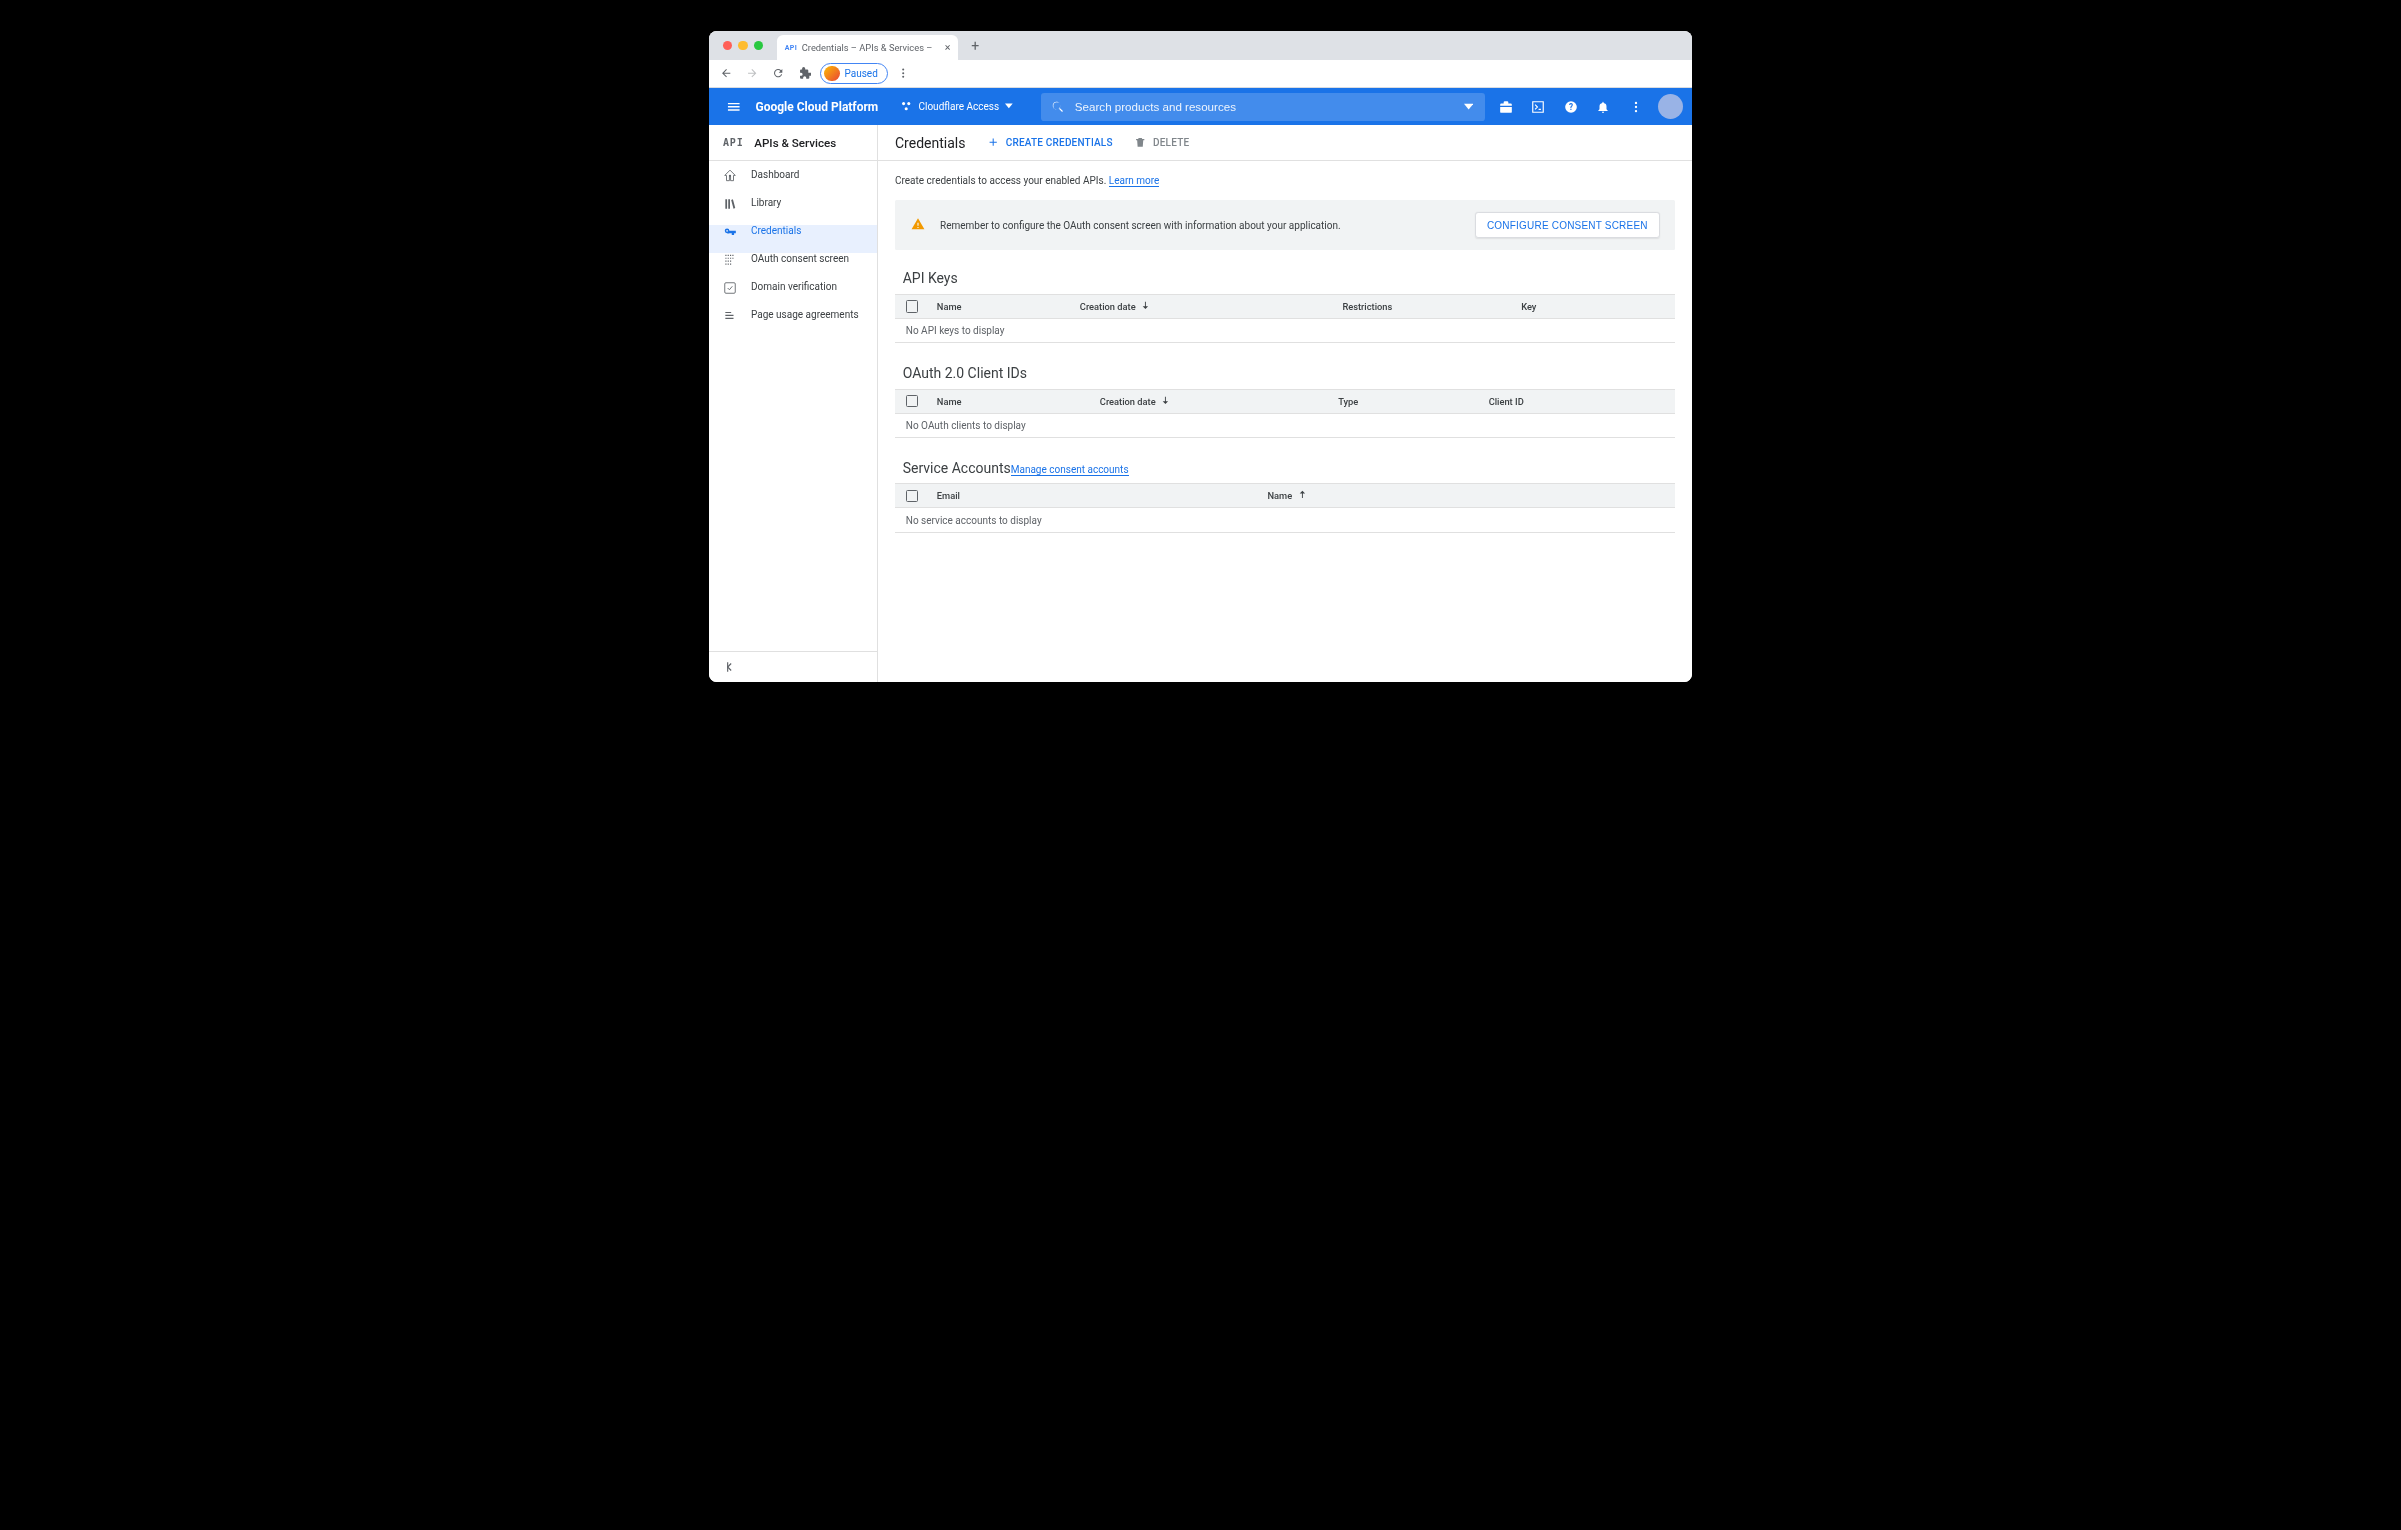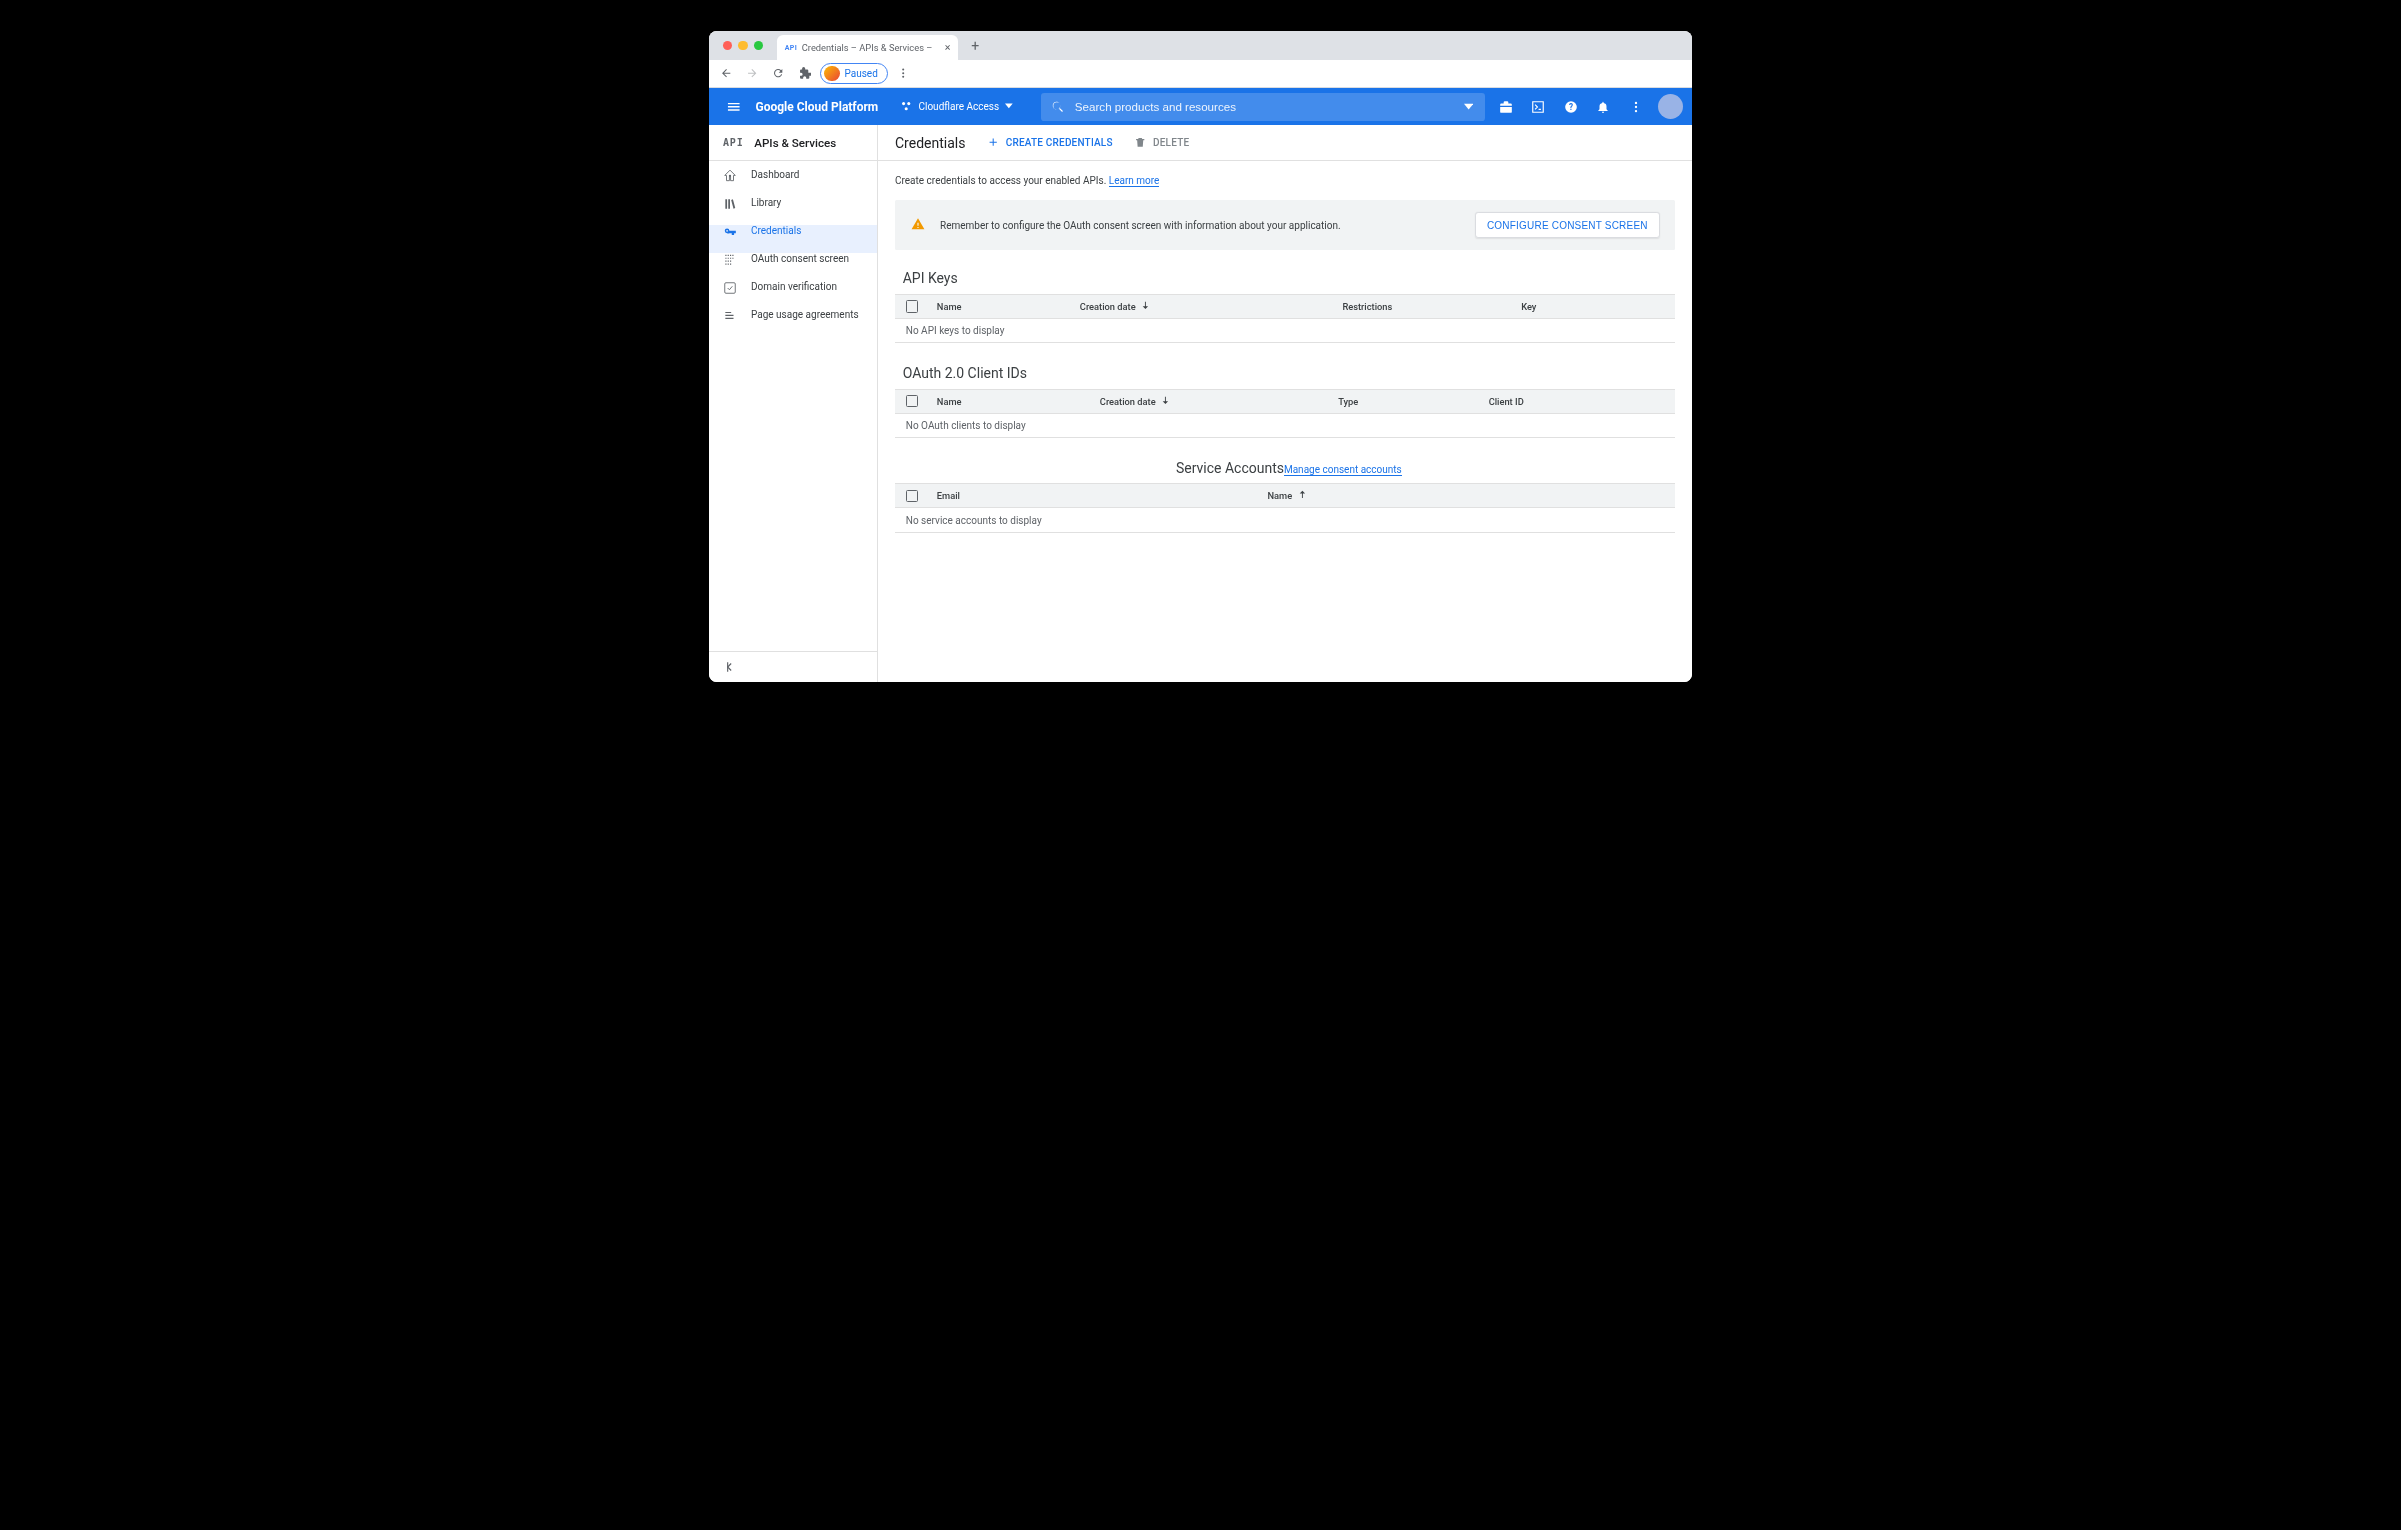--- a/index.html
+++ b/index.html
@@ -72,21 +72,21 @@
 
 .content { padding: 14px 17px; overflow-y: auto; }
 .intro { font-size: 10px; color: #3c4043; margin-bottom: 14px; }
 .intro a { color: #1a73e8; text-decoration: none; border-bottom: 0.8px solid #1a73e8; }
 .alert-box { background: #f1f3f4; border-radius: 1.5px; padding: 12.4px 15.5px; display: flex; align-items: center; gap: 15.5px; margin-bottom: 20px; }
 .alert-box .warn-icon svg { width: 14px; height: 14px; fill: #f29900; }
 .alert-box .msg { flex: 1; font-size: 10px; color: #3c4043; }
 .alert-box .consent-btn { background: #fff; border: 0.8px solid #dadce0; color: #1a73e8; font-size: 10px; font-weight: 500; padding: 6.2px 10.8px; border-radius: 3.1px; cursor: pointer; letter-spacing: 0.2px; box-shadow: 0 0.8px 1.5px rgba(0,0,0,0.08); }
 
 .section { margin-bottom: 21.7px; }
-.section-head { display: flex; align-items: baseline; justify-content: center; }
+.section-head { display: flex; align-items: baseline; justify-content: flex-start; }
 .section-title { font-size: 14px; color: #3c4043; font-weight: 400; padding-left: 7.7px; margin-bottom: 7.7px; }
 .section-link { font-size: 10px; color: #1a73e8; text-decoration: none; border-bottom: 0.8px solid #1a73e8; }
 .table-header { background: #f1f3f4; display: flex; align-items: center; height: 25px; padding: 0 10.8px; border-top: 0.8px solid #e0e0e0; border-bottom: 0.8px solid #e0e0e0; }
 .th { font-size: 9.3px; font-weight: 500; color: #3c4043; display:flex; align-items:center; gap:4.6px; }
 .th .sort svg { width: 10.8px; height: 10.8px; fill: #3c4043; }
 .checkbox-th { width: 31px; display:flex; }
 .checkbox-th .cb { width: 12.4px; height: 12.4px; border: 1.5px solid #5f6368; border-radius: 1.5px; }
 .empty-row { padding: 6.2px 10.8px; font-size: 10px; color: #5f6368; border-bottom: 0.8px solid #e0e0e0; }
 
 

